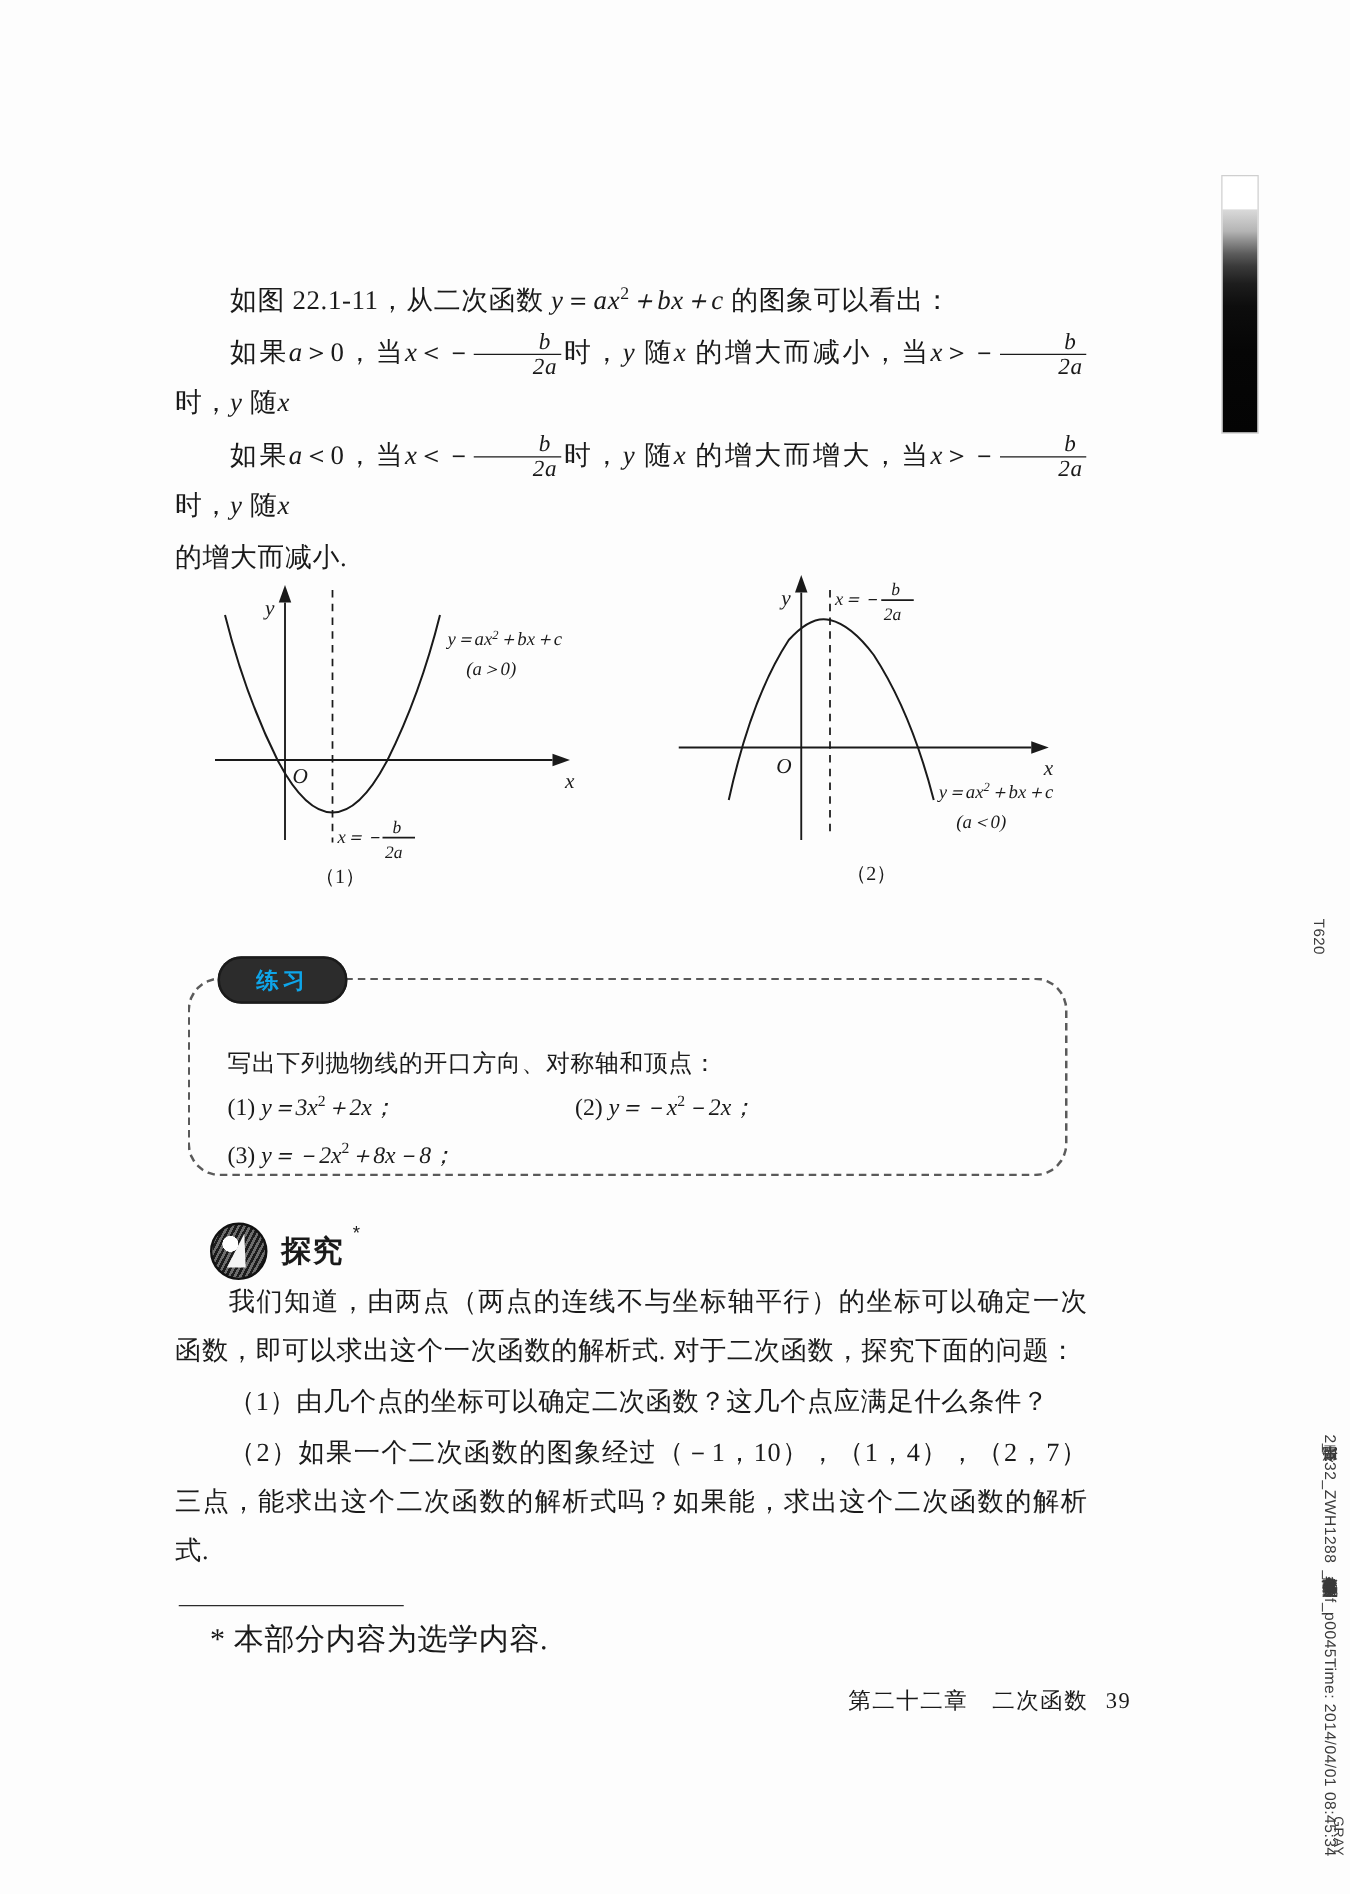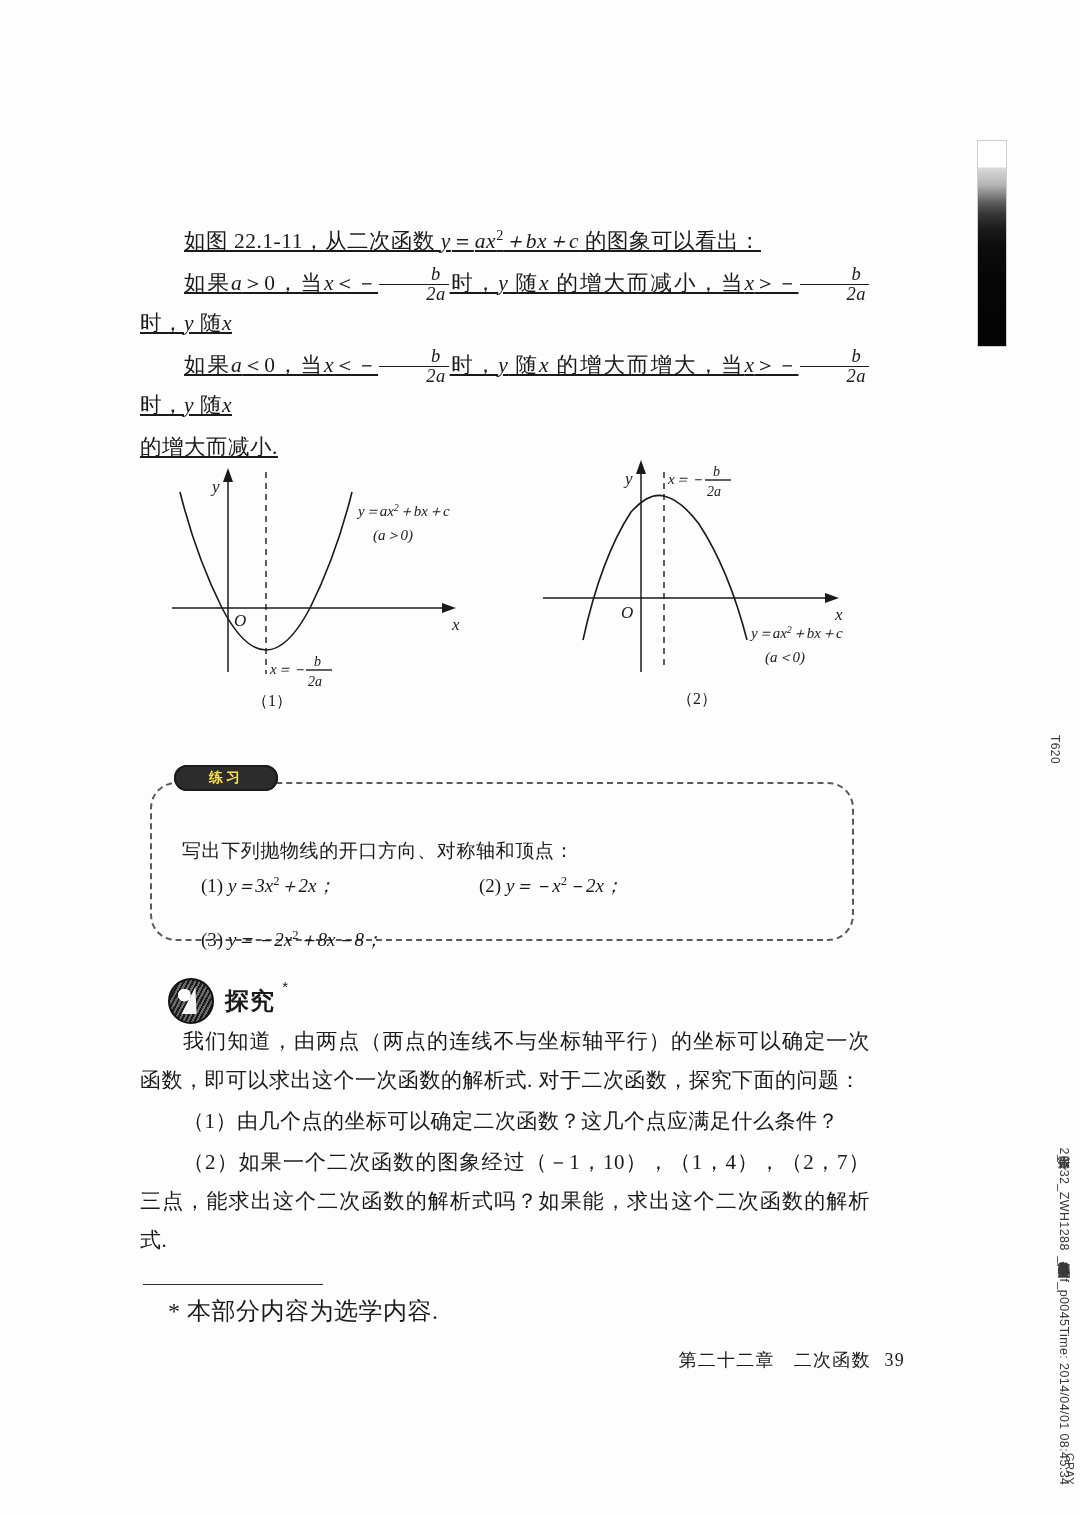--- a/index.html
+++ b/index.html
@@ -32,21 +32,21 @@
     font-family:"Liberation Sans", sans-serif;
     color:#3a3a3a;
     white-space:nowrap;
     letter-spacing:0.4px;
   }
   .vtext.meta-main { right:8px; bottom:30px; font-size:12.5px; }
   .vtext.meta-gray { right:4px; bottom:30px; font-size:11px; }
   .vtext.meta-t620 { right:18px; top:735px; font-size:12px; }
 
   
-  .content { position:absolute; left:140px; top:215px; width:730px;text-decoration:underline; }
+  .content { position:absolute; left:140px; top:215px; width:730px; }
   .para {
     font-size:21.5px;
     line-height:40px;
     letter-spacing:0.5px;
     margin:0 0 2px 0;
     text-align:justify;
   }
   .indent { text-indent:2.05em; }
   .mi { font-family:"Liberation Serif", serif; font-style:italic; }
   .mn { font-family:"Liberation Serif", serif; font-style:normal; }
@@ -80,32 +80,32 @@
   .lbl-i { font-style:italic; }
 
   
   .exercise {
     position:absolute; left:150px; top:782px; width:700px; height:155px;
     border:2px dashed #5a5a5a;
     border-radius:26px;
   }
   .ex-badge {
     position:absolute; left:22px; top:-19px;
-    width:104px; height:26px;
+    width:104px; height:38px;
     border-radius:19px;
     background:#2c2c2c;
-    color:#fde047;
+    color:#0ea5e9;
     display:flex; align-items:center; justify-content:center;
     font-family:"Liberation Sans", sans-serif;
-    font-weight:bold; font-size:14px; letter-spacing:3px;
+    font-weight:bold; font-size:18px; letter-spacing:3px;
     box-shadow:inset 0 0 0 2px #1b1b1b;
   }
   .ex-body { position:absolute; left:30px; top:38px; right:18px; }
   .ex-lead { font-size:19px; letter-spacing:0.6px; margin-bottom:9px;margin-top:16px; }
-  .ex-grid { display:grid; grid-template-columns:278px 1fr; row-gap:28px;margin-left:19px; }
+  .ex-grid { display:grid; grid-template-columns:278px 1fr; row-gap:12px; }
   .ex-item { font-size:19px; }
 
   
   .inq-head { position:absolute; left:168px; top:978px; display:flex; align-items:center; }
   .inq-icon {
     width:42px; height:42px; border-radius:50%;
     background:
       radial-gradient(circle at 34% 36%, #ffffff 0 16%, rgba(255,255,255,0) 17%),
       repeating-linear-gradient(118deg, #1c1c1c 0 2px, #6d6d6d 2px 4px);
     border:2px solid #111;

